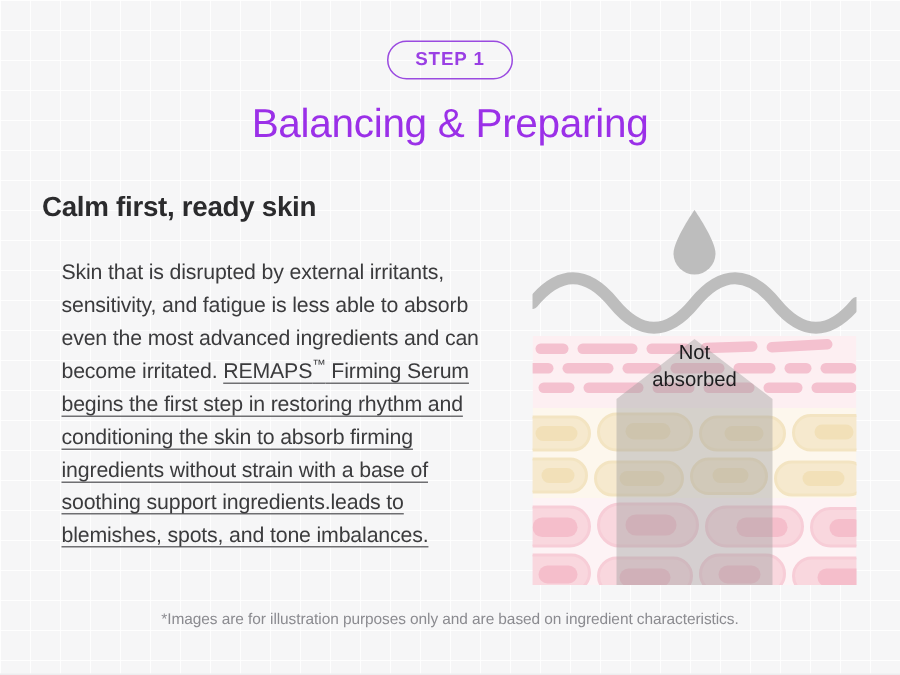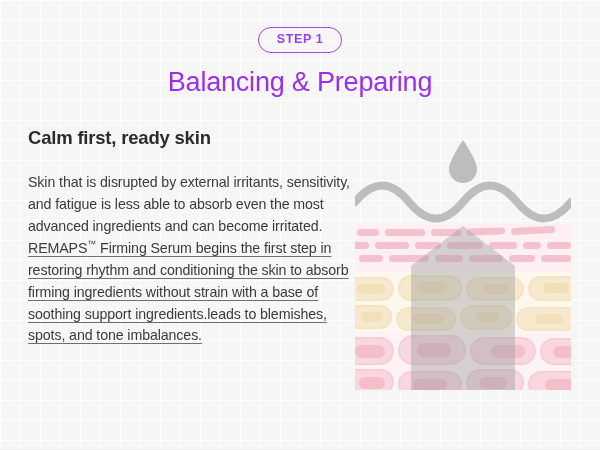--- a/index.html
+++ b/index.html
@@ -75,21 +75,21 @@
     font-size: 18.5px;
     font-weight: bold;
     line-height: 1.32;
     margin: 0 0 22px 0;
     letter-spacing: -0.2px;
   }
   .body-copy {
     color: #3b3b3d;
     font-size: 14.2px;
     line-height: 1.54;
-    margin: 0;
+    margin: 13px;
     letter-spacing: -0.1px;
   }
   .u-span {
     text-decoration: underline;
     text-decoration-color: #6f6f72;
     text-underline-offset: 2.5px;
     text-decoration-thickness: 1px;
   }
   .tm {
     font-size: 9px;
@@ -252,15 +252,20 @@
       <g>
         <path d="M108 94 L160 134 L160 258 L56 258 L56 134 Z" fill="#9e9e9e" opacity="0.42"></path>
       </g>
 
       <g>
         <path d="M0 70 C 18 48, 36 48, 54 70 S 90 92, 108 70 S 144 48, 162 70 S 198 92, 216 70" fill="none" stroke="#bdbdbd" stroke-width="8" stroke-linecap="round"></path>
       </g>
     </svg>
   </div>
 
-
+  <div class="not-absorbed-label">
+    <span>Not</span><br>
+    <span>absorbed</span>
+  </div>
+
+  <div class="footnote">*Images are for illustration purposes only and are based on ingredient characteristics.</div>
 
 </div>
 
 </body></html>

